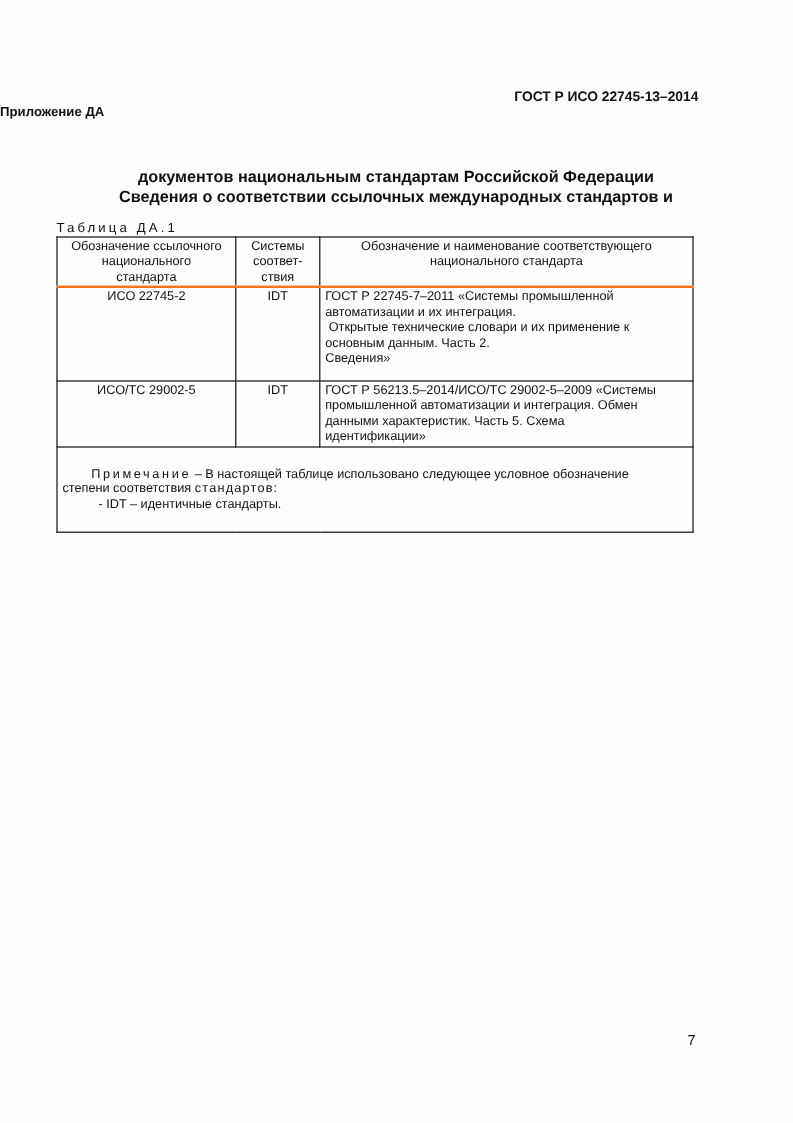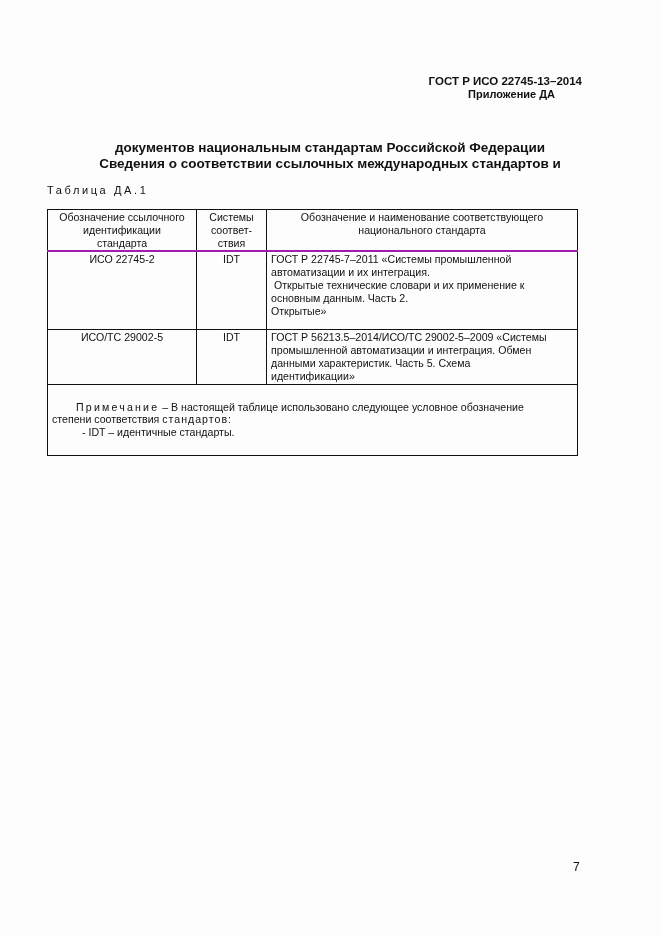--- a/index.html
+++ b/index.html
@@ -1,29 +1,29 @@
 <!DOCTYPE html>
 <html><head>
 <meta charset="utf-8">
 <style>
   html, body { margin:0; padding:0; }
   body { width:661px; height:936px; background:#fdfdfd; position:relative; overflow:hidden;
          font-family:"Liberation Sans", sans-serif; color:#111; }
   .abs { position:absolute; }
   .hdr { top:62px; left:380px; width:202px; text-align:right; font-size:11.5px; font-weight:bold;margin-top:13px; }
-  .appx { top:88px; left:0; width:555px; text-align:right; font-size:11px; font-weight:bold; line-height:13px; }
+  .appx { top:88px; left:0; width:555px; text-align:left; font-size:11px; font-weight:bold; line-height:13px; }
   .title { top:140px; left:80px; width:500px; text-align:center; font-size:13.5px; font-weight:bold; line-height:16px; }
   .tcap { top:184px; left:47px; font-size:11px; letter-spacing:2.6px; }
-  table { position:absolute; top:197px; left:47px; width:531px; border-collapse:collapse; font-size:10.6px; line-height:12.8px;margin-top:12px; }
+  table { position:absolute; top:197px; left:47px; width:531px; border-collapse:collapse; font-size:10.6px; line-height:12.8px; }
   td { border:1px solid #111; vertical-align:top; padding:1px 4px; }
   .c1 { width:140px; text-align:center; }
   .c2 { width:61px; text-align:center; }
   .c3 { text-align:left; }
   .hrow td { text-align:center; height:37px; }
-  .r1 td { height:75px; border-top:2px solid #a21caf; }
+  .r1 td { height:75px; border-top:2px solid #f97316; }
   .r2 td { height:49px; }
   .note td { height:36px; text-align:left; padding:16px 4px; }
   .spaced { letter-spacing:2.2px; }
   .pnum { top:860px; left:573px; font-size:12px; }
 </style>
 </head>
 <body>
 
 <div class="abs hdr">ГОСТ Р  ИСО 22745-13–2014</div>
 
@@ -36,42 +36,42 @@
   <div>Сведения о соответствии ссылочных международных стандартов и</div>
 </div>
 
 <div class="abs tcap">Таблица ДА.1</div>
 
 <table>
   <tbody>
       <tr class="hrow">
     <td class="c1">
       <div>Обозначение ссылочного</div>
-      <div>идентификации</div>
+      <div>национального</div>
       <div>стандарта</div>
     </td>
     <td class="c2">
       <div>Системы</div>
       <div>соответ-</div>
       <div>ствия</div>
     </td>
     <td class="c3" style="text-align:center">
       <div>Обозначение и наименование соответствующего</div>
       <div>национального стандарта</div>
     </td>
   </tr>
   <tr class="r1">
     <td class="c1">ИСО 22745-2</td>
     <td class="c2">IDT</td>
     <td class="c3">
       <div>ГОСТ Р 22745-7–2011 «Системы промышленной</div>
       <div>автоматизации и их интеграция.</div>
       <div style="white-space:pre"> Открытые технические словари и их применение к</div>
       <div>основным данным. Часть 2.</div>
-      <div>Открытые»</div>
+      <div>Сведения»</div>
     </td>
   </tr>
   <tr class="r2">
     <td class="c1">ИСО/ТС 29002-5</td>
     <td class="c2">IDT</td>
     <td class="c3">
       <div>ГОСТ Р 56213.5–2014/ИСО/ТС 29002-5–2009 «Системы</div>
       <div>промышленной автоматизации и интеграция. Обмен</div>
       <div>данными характеристик. Часть 5. Схема</div>
       <div>идентификации»</div>

